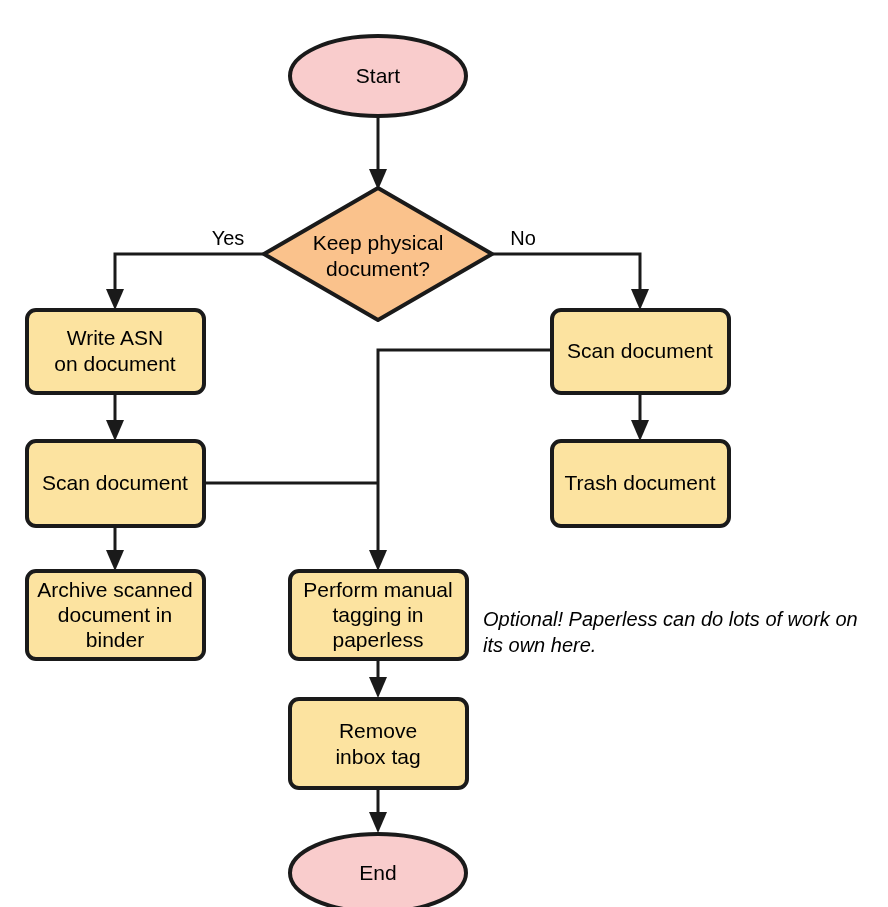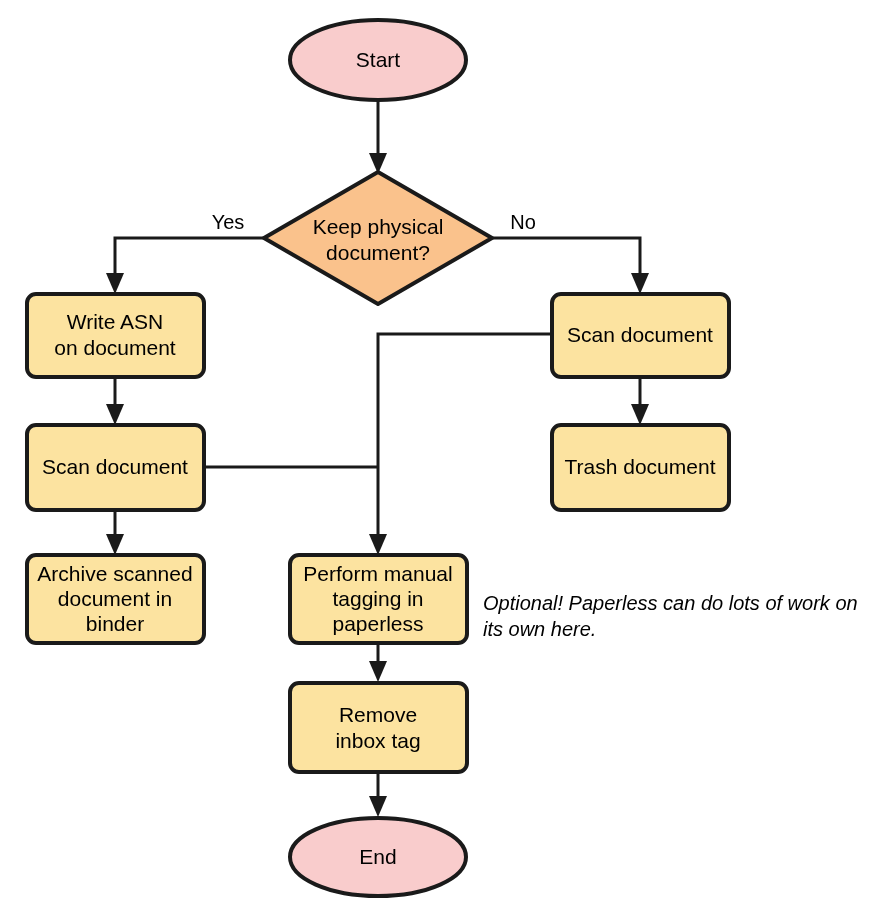--- a/index.html
+++ b/index.html
@@ -12,21 +12,21 @@
     width: 888px;
     height: 907px;
     position: relative;
     overflow: hidden;
     font-family: "Liberation Sans", sans-serif;
     color: #000000;
   }
   #flow-root {
     position: absolute;
     left: 0;
-    top: 0;
+    top: 16px;
     width: 888px;
     height: 812px;
   }
   svg.flow-canvas {
     position: absolute;
     left: 0;
     top: 0;
     width: 888px;
     height: 907px;
     display: block;

